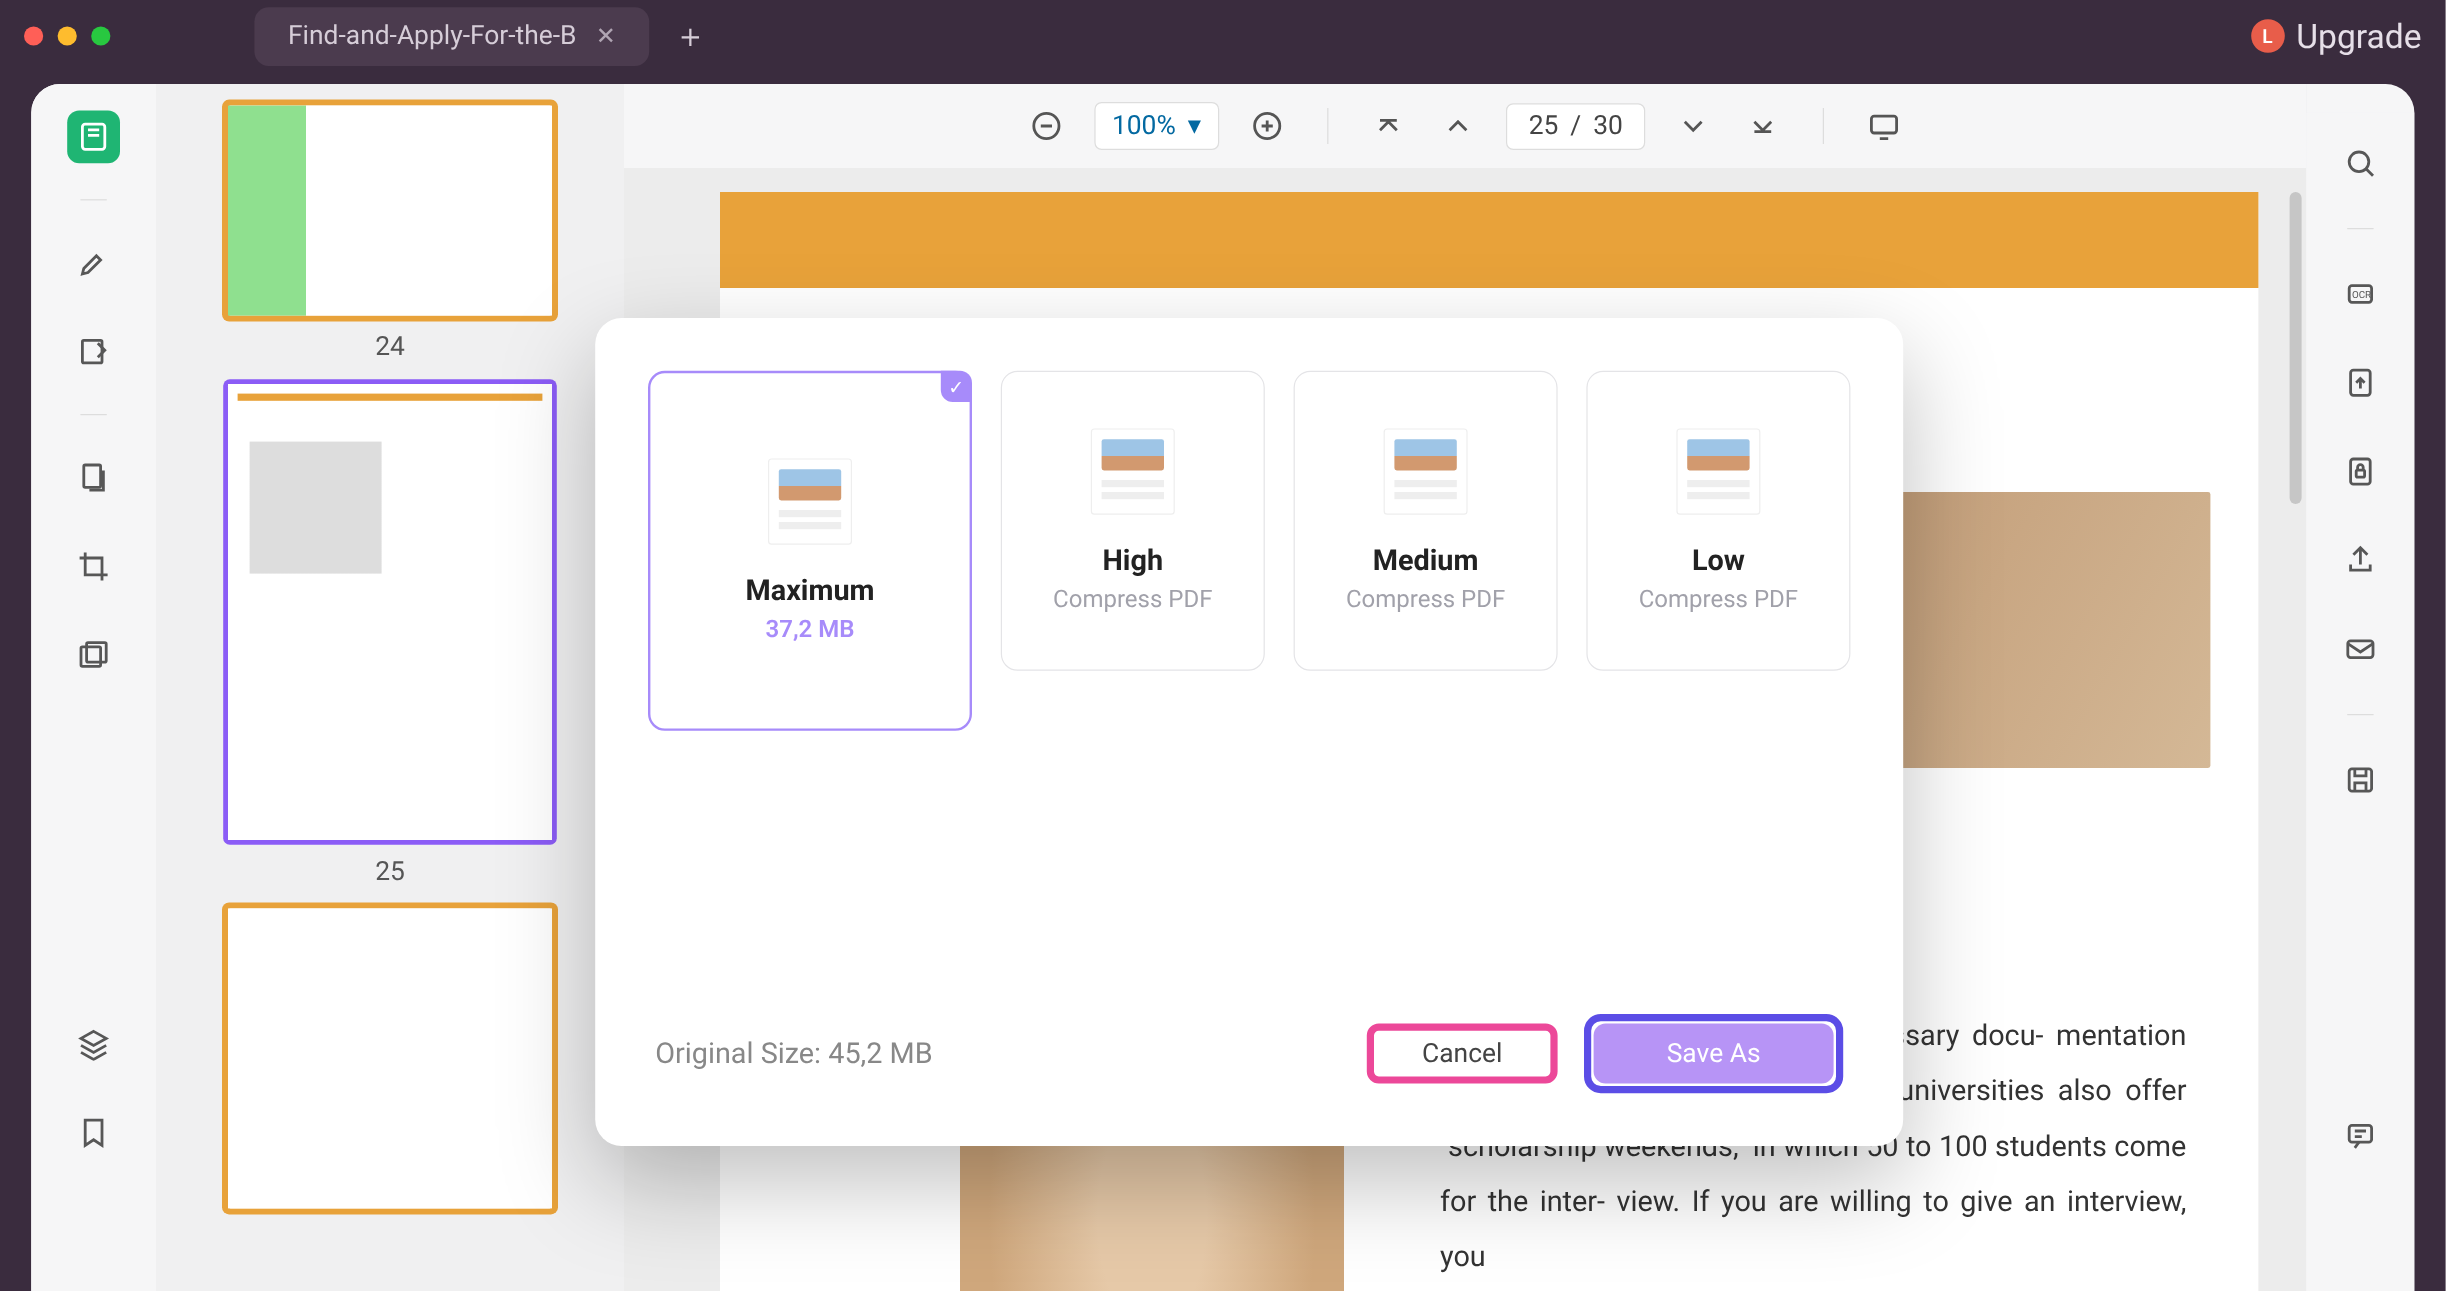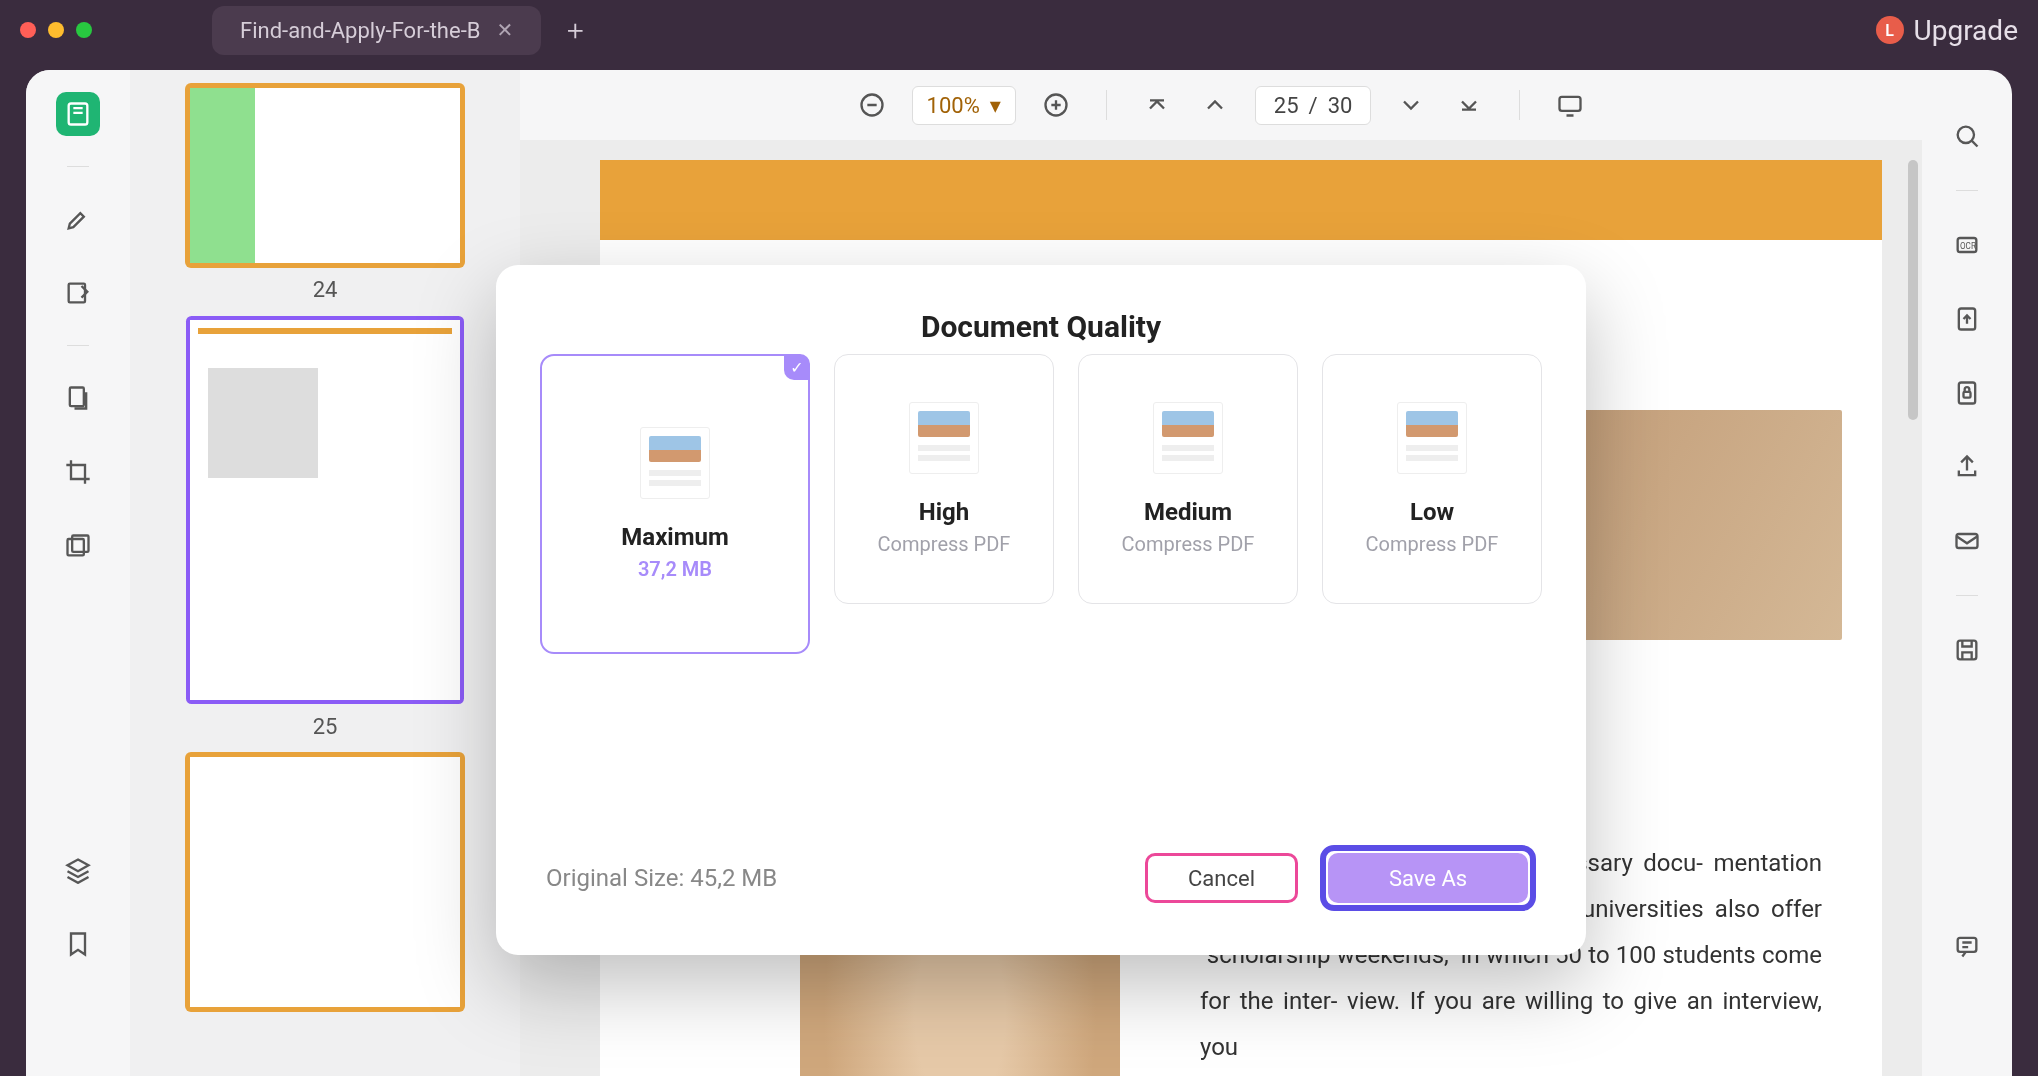--- a/index.html
+++ b/index.html
@@ -47,21 +47,21 @@
     linear-gradient(#e8a23a,#e8a23a) 0 0/100% 6px no-repeat,
     linear-gradient(#ddd,#ddd) 10px 40px/110px 110px no-repeat;
   }
   .thumb-26 { height: 250px; background:#fff; }
   .tscroll { position: absolute; right: 8px; top: 640px; width: 10px; height: 70px; background: #c6c6c6; border-radius: 5px; }
 
   
   .doc-view { position: absolute; left: 494px; right: 90px; top: 0; bottom: 0; background: #ececec; }
   .toolbar { height: 70px; display: flex; align-items: center; justify-content: center; gap: 22px; background: #f6f6f7; }
   .tb-btn { width: 36px; height: 36px; display:flex; align-items:center; justify-content:center; color:#555; }
-  .zoom-box { background:#fff; border:1px solid #ddd; border-radius:6px; padding:6px 14px; display:flex; align-items:center; gap:10px; font-size:22px; color:#a16207; }
+  .zoom-box { background:#fff; border:1px solid #ddd; border-radius:6px; padding:6px 14px; display:flex; align-items:center; gap:10px; font-size:22px; color:#0369a1; }
   .page-box { background:#fff; border:1px solid #ddd; border-radius:6px; padding:6px 18px; font-size:22px; color:#444; display:flex; gap:10px; }
   .tb-sep { width:1px; height:30px; background:#ddd; margin:0 10px; }
   .page-canvas { position:absolute; left:80px; right:40px; top:90px; bottom:0; background:#fff; }
   .page-banner { height:80px; background:#e8a23a; }
   .page-img { position:absolute; right:40px; top:250px; width:580px; height:230px; background:linear-gradient(120deg,#b78b64,#d4b896); border-radius:2px; }
   .page-heading { position:absolute; left:600px; top:615px; font-size:42px; font-weight:700; color:#111; }
   .page-text { position:absolute; left:600px; top:680px; right:60px; font-size:24px; color:#333; line-height:1.92; text-align:justify; }
   .page-person { position:absolute; left:200px; top:770px; width:320px; height:420px; background:radial-gradient(ellipse at 50% 20%, #e6c9a8 20%, #cfa77c 60%); border-radius:6px; }
   .vscroll { position:absolute; right:4px; top:90px; width:10px; height:260px; background:#c6c6c6; border-radius:5px; }
 
@@ -77,21 +77,21 @@
   .card-icon { width:70px; height:72px; background:linear-gradient(#fff,#fff); border:1px solid #eee; border-radius:3px; position:relative; margin-bottom:18px; overflow:hidden; }
   .card-icon::before { content:""; position:absolute; left:8px; top:8px; right:8px; height:26px; background:linear-gradient(180deg,#9ec5e6 55%, #d2996f 55%); border-radius:2px; }
   .card-icon::after { content:""; position:absolute; left:8px; top:42px; right:8px; height:6px; background:#eee; box-shadow:0 10px 0 #eee; }
   .card-title { font-size:24px; font-weight:700; color:#222; }
   .card-sub { font-size:20px; color:#a1a1aa; }
   .quality-card.max .card-sub { color:#a78bfa; font-weight:600; }
   .modal-footer { position:absolute; left:50px; right:50px; bottom:44px; display:flex; align-items:center; }
   .orig-size { font-size:24px; color:#888; }
   .mf-spacer { flex:1; }
   .btn { height:50px; padding:0 40px; border-radius:10px; font-size:22px; display:flex; align-items:center; justify-content:center; }
-  .btn-cancel { background:#fff; border:3px solid #ec4899; color:#444; margin-right:22px; }
+  .btn-cancel { background:#fff; border:6px solid #ec4899; color:#444; margin-right:22px; }
   .btn-save-wrap { border:6px solid #5b4de6; border-radius:14px; padding:2px; }
   .btn-save { background:#b794f6; color:#fff; border:none; width:200px; }
 
   svg { width: 28px; height: 28px; }
 </style>
 </head>
 <body>
 
 <div class="title-bar">
   <div class="traffic-lights">
@@ -292,21 +292,20 @@
           <svg viewBox="0 0 24 24" fill="none" stroke="currentColor" stroke-width="2">
             <rect x="4" y="5" width="16" height="12" rx="2"></rect>
             <path d="M8 9h8M8 13h5M8 21l3-4"></path>
           </svg>
         </div>
     </div>
   </div>
 
   <div class="modal-overlay">
     <div class="modal">
-      <h2>Document Quality</h2>
       <div class="quality-row">
 
         <div class="quality-card max">
           <div class="check">✓</div>
           <div class="card-icon"></div>
           <div class="card-title">Maximum</div>
           <div class="card-sub">37,2 MB</div>
         </div>
 
         <div class="quality-card">

